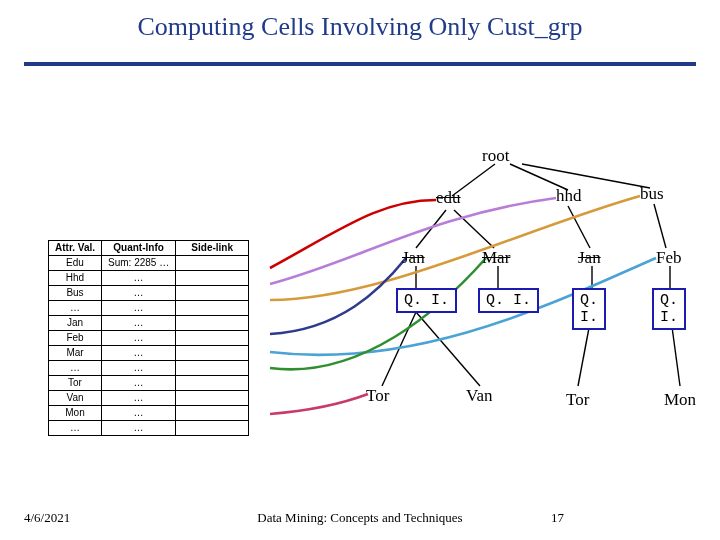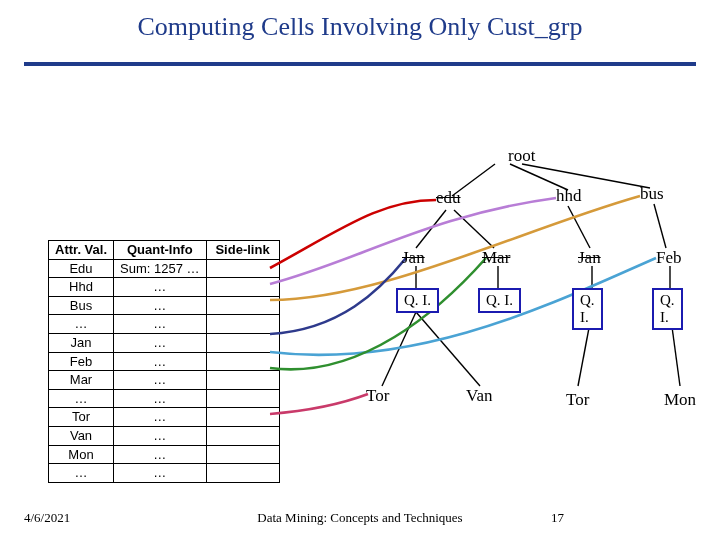--- a/index.html
+++ b/index.html
@@ -5,29 +5,29 @@
   html,body{margin:0;padding:0;width:720px;height:540px;background:#fff;
     font-family:Verdana,Geneva,sans-serif;color:#000;overflow:hidden}
   .slide{position:relative;width:588px;height:540px}
   .title{position:absolute;left:0;top:12px;width:720px;text-align:center;
     font-size:26px;color:#1f3b8a;font-family:"Comic Sans MS",cursive}
   .rule{position:absolute;left:24px;top:62px;width:672px;height:4px;
     background:#1f3b8a}
   .subhead{position:absolute;left:48px;top:176px;font-size:23px;
     font-family:"Comic Sans MS",cursive}
   .tbl{position:absolute;left:48px;top:240px;border-collapse:collapse;
-    font-size:13px}
+    font-size:10px}
   .tbl th,.tbl td{border:1px solid #000;padding:1px 6px;text-align:center;
     line-height:1.2}
   .tbl th{font-weight:bold}
   .tbl td.sl{min-width:60px}
   .svgbox{position:absolute;left:0;top:0}
   .treelbl{position:absolute;font-family:"Times New Roman",serif;font-size:17px}
   .qi{position:absolute;border:2px solid #1b1bb0;color:#000;
-    font-family:Liberation Serif, serif;font-size:15px;
+    font-family:Liberation Mono, monospace;font-size:15px;
     padding:2px 6px;background:#fff}
   .strike{text-decoration:line-through}
   .foot-date{position:absolute;left:24px;bottom:14px;font-size:13px;
     font-family:"Comic Sans MS",cursive}
   .foot-mid{position:absolute;left:0;bottom:14px;width:720px;text-align:center;
     font-size:13px;font-family:"Comic Sans MS",cursive}
   .foot-num{position:absolute;right:24px;bottom:14px;font-size:13px;
     font-family:Liberation Serif, serif}
 </style>
 </head>
@@ -39,21 +39,21 @@
 
 <table class="tbl">
   <tbody>
         <tr>
     <th>Attr. Val.</th>
     <th>Quant-Info</th>
     <th>Side-link</th>
   </tr>
   <tr>
           <td>Edu</td>
-          <td>Sum: 1257 …</td>
+          <td>Sum: 2285 …</td>
           <td class="sl"></td>
         </tr>
   <tr>
           <td>Hhd</td>
           <td>…</td>
           <td class="sl"></td>
         </tr>
   <tr>
           <td>Bus</td>
           <td>…</td>
@@ -130,21 +130,21 @@
     <path d="M270,268 C340,230 380,200 436,200" stroke="#cc0000"></path>
     <path d="M270,284 C360,260 430,215 556,198" stroke="#b87dd6"></path>
     <path d="M270,300 C380,300 520,230 640,196" stroke="#d59a3a"></path>
     <path d="M270,334 C340,330 380,290 406,258" stroke="#2e3a8c"></path>
     <path d="M270,352 C420,370 560,300 656,258" stroke="#4aa3d4"></path>
     <path d="M270,368 C360,380 440,310 486,258" stroke="#2f8f2f"></path>
     <path d="M270,414 C320,410 352,400 368,394" stroke="#c93a6a"></path>
   </g>
 </svg>
 
-<div class="treelbl" style="left:508px;top:146px">root</div>
+<div class="treelbl" style="left:482px;top:146px">root</div>
 <div class="treelbl strike" style="left:436px;top:188px">edu</div>
 <div class="treelbl" style="left:556px;top:186px">hhd</div>
 <div class="treelbl" style="left:640px;top:184px">bus</div>
 
 <div class="treelbl strike" style="left:402px;top:248px">Jan</div>
 <div class="treelbl strike" style="left:482px;top:248px">Mar</div>
 <div class="treelbl strike" style="left:578px;top:248px">Jan</div>
 <div class="treelbl" style="left:656px;top:248px">Feb</div>
 
 <div class="qi" style="left:396px;top:288px">Q. I.</div>

